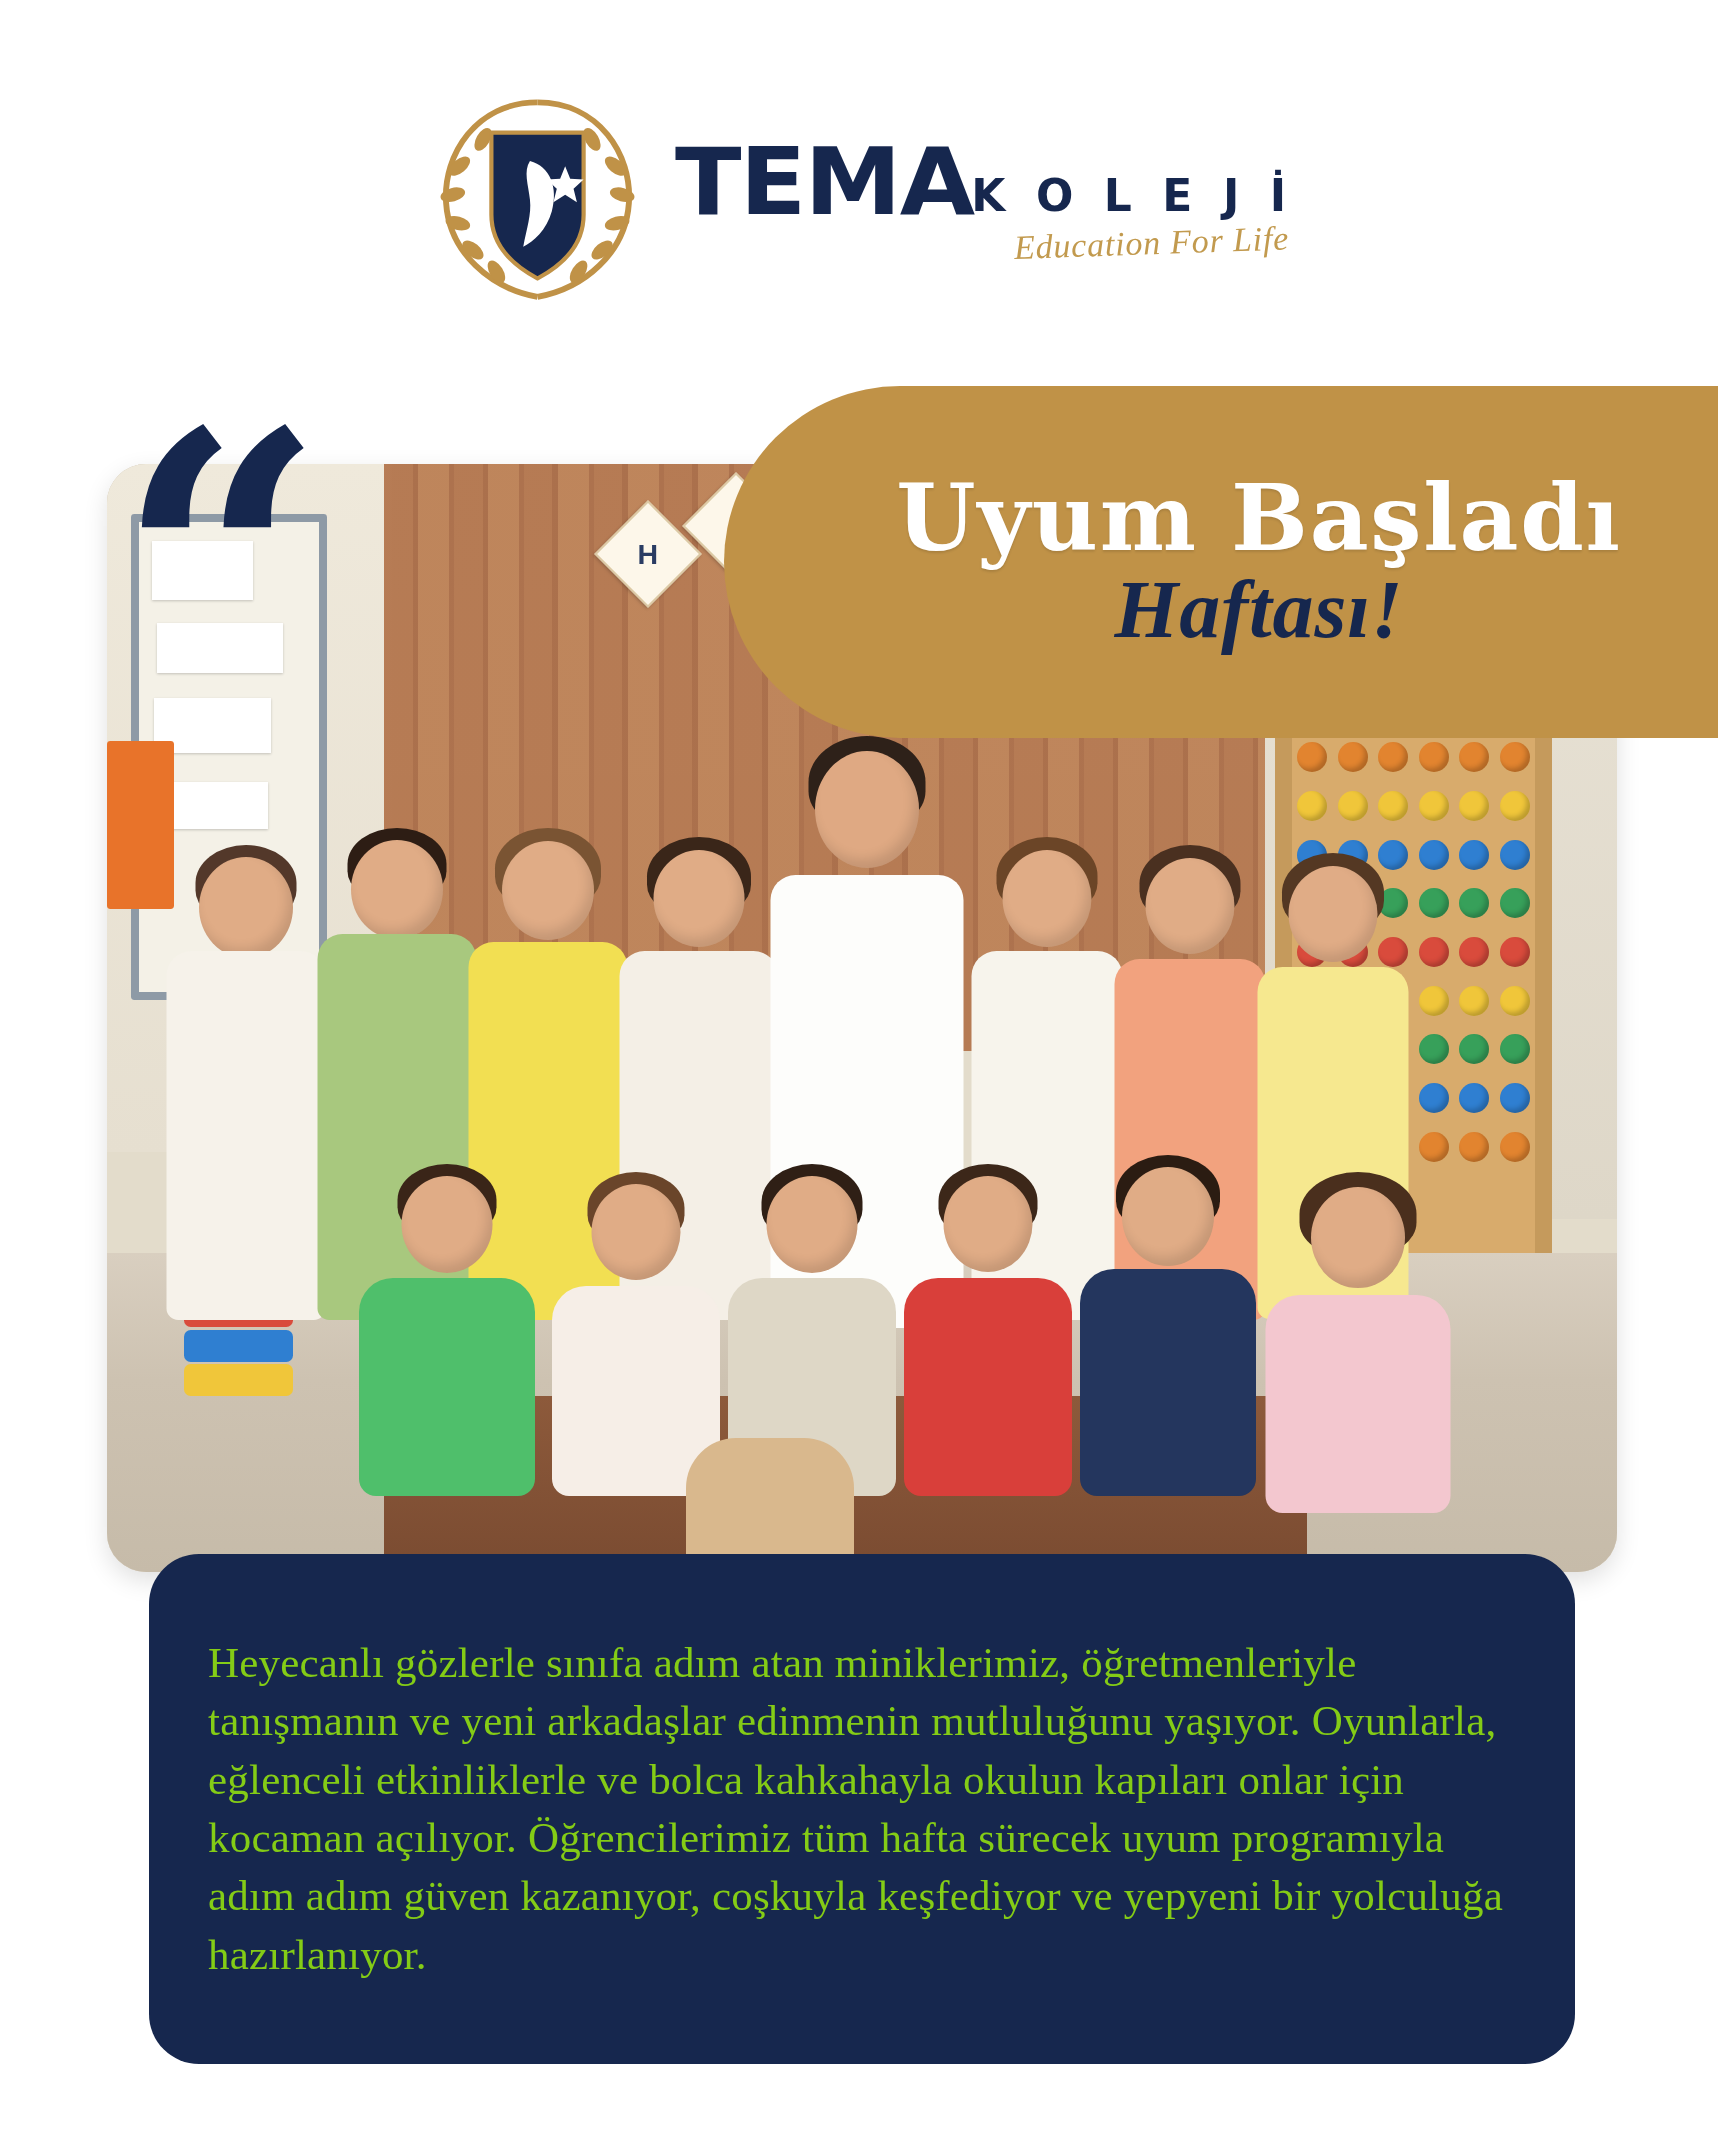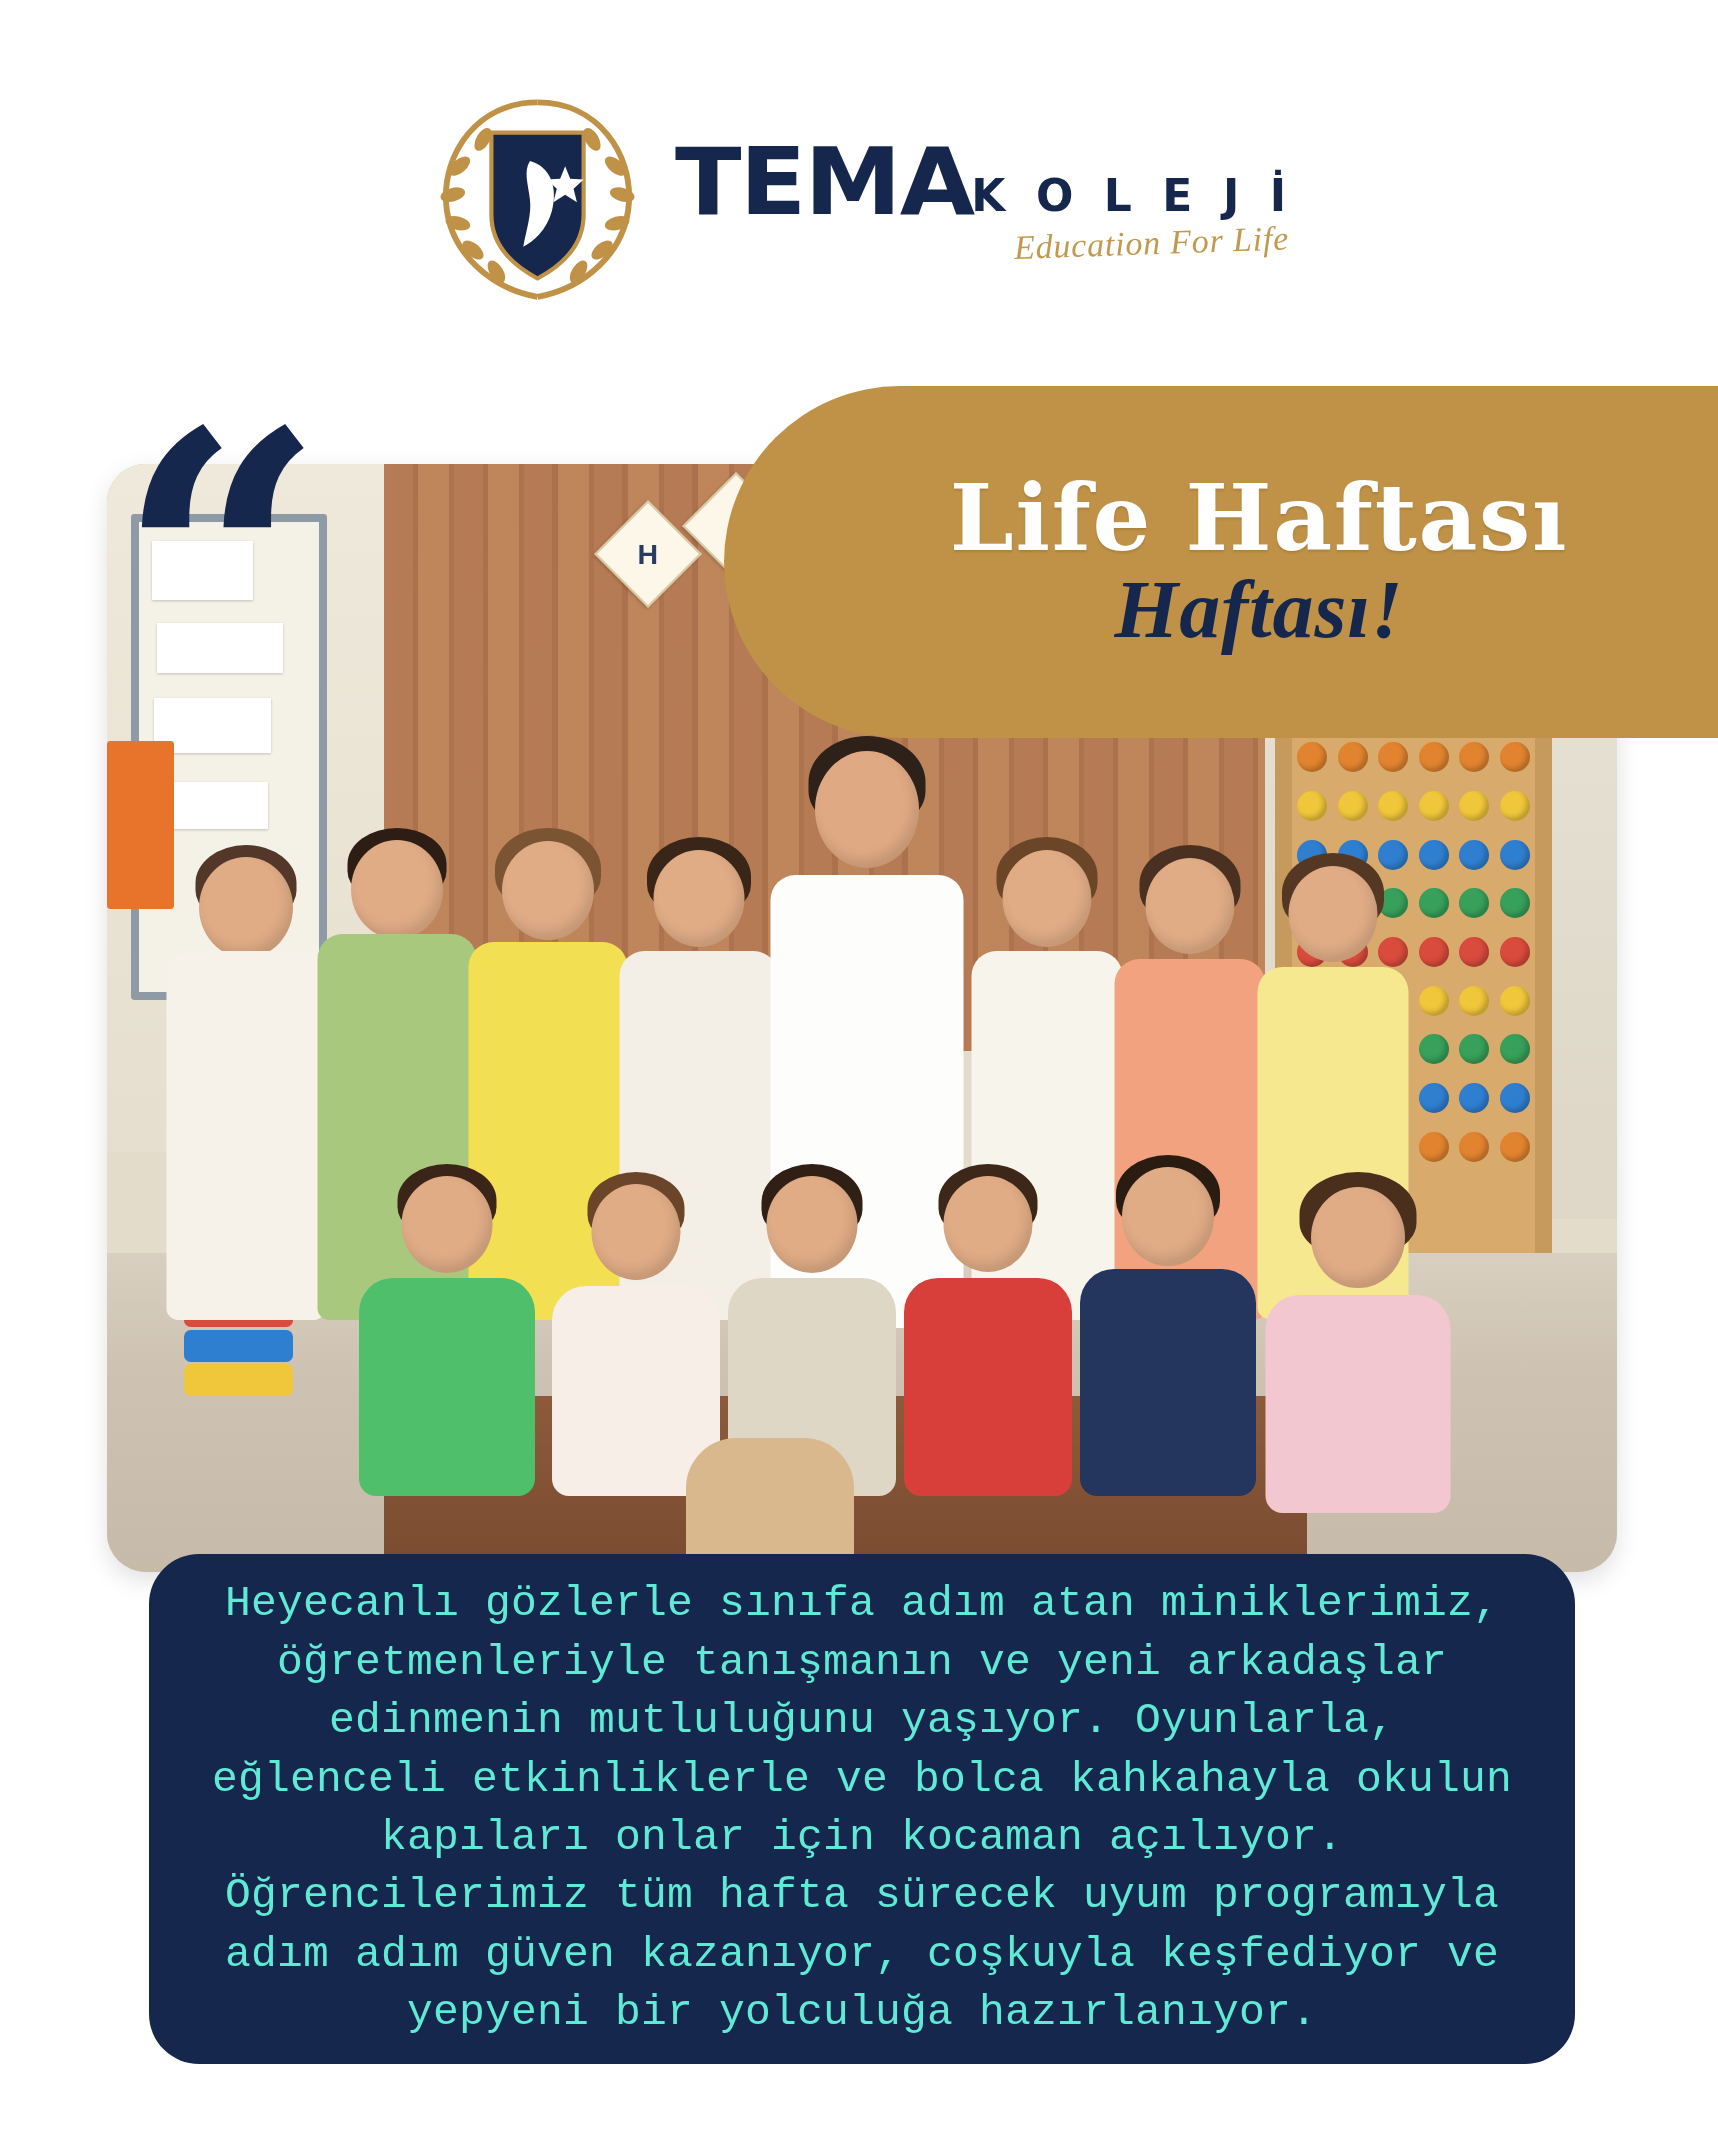--- a/index.html
+++ b/index.html
@@ -329,25 +329,24 @@
     border-radius: 50px;
     z-index: 7;
     display: flex;
     align-items: center;
     justify-content: center;
     padding: 34px 59px;
     box-sizing: border-box;
   }
   .text-card p {
     margin: 0;
-    color: #5eead4;
-    font-family: Liberation Mono, monospace;
+    color: #84cc16;
+    font-family: Liberation Serif, serif;
     font-size: 43px;
     line-height: 1.36;
-    text-align: center;
     letter-spacing: 0.2px;
   }
 </style>
 </head>
 <body>
 
 <div class="header">
 
   <div class="crest-wrap">
     <svg width="227" height="218" viewBox="0 0 270 260">
@@ -593,20 +592,20 @@
     </div>
 
     <div style="position:absolute;left:579px;bottom:0;width:168px;height:134px;background:#d9b88d;border-radius:50px 50px 17px 17px;"></div>
 
   </div>
 </div>
 
 <div class="quote-mark">“</div>
 
 <div class="title-panel">
-  <div class="title-main">Life Haftası</div>
+  <div class="title-main">Uyum Başladı</div>
   <div class="title-sub">Haftası!</div>
 </div>
 
 <div class="text-card">
   <p>Heyecanlı gözlerle sınıfa adım atan miniklerimiz, öğretmenleriyle tanışmanın ve yeni arkadaşlar edinmenin mutluluğunu yaşıyor. Oyunlarla, eğlenceli etkinliklerle ve bolca kahkahayla okulun kapıları onlar için kocaman açılıyor. Öğrencilerimiz tüm hafta sürecek uyum programıyla adım adım güven kazanıyor, coşkuyla keşfediyor ve yepyeni bir yolculuğa hazırlanıyor.</p>
 </div>
 
 
 </body></html>

